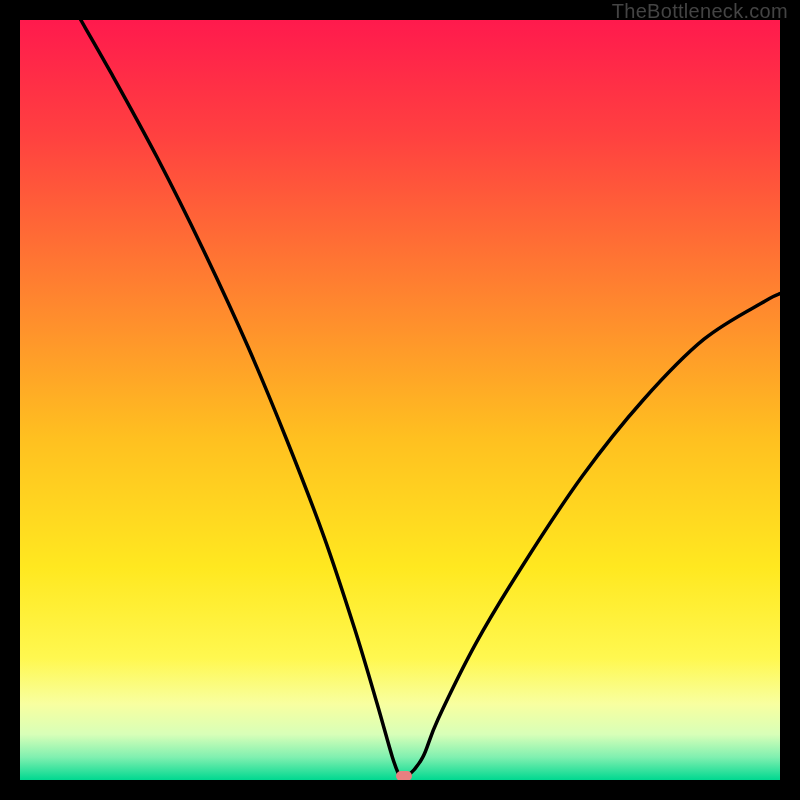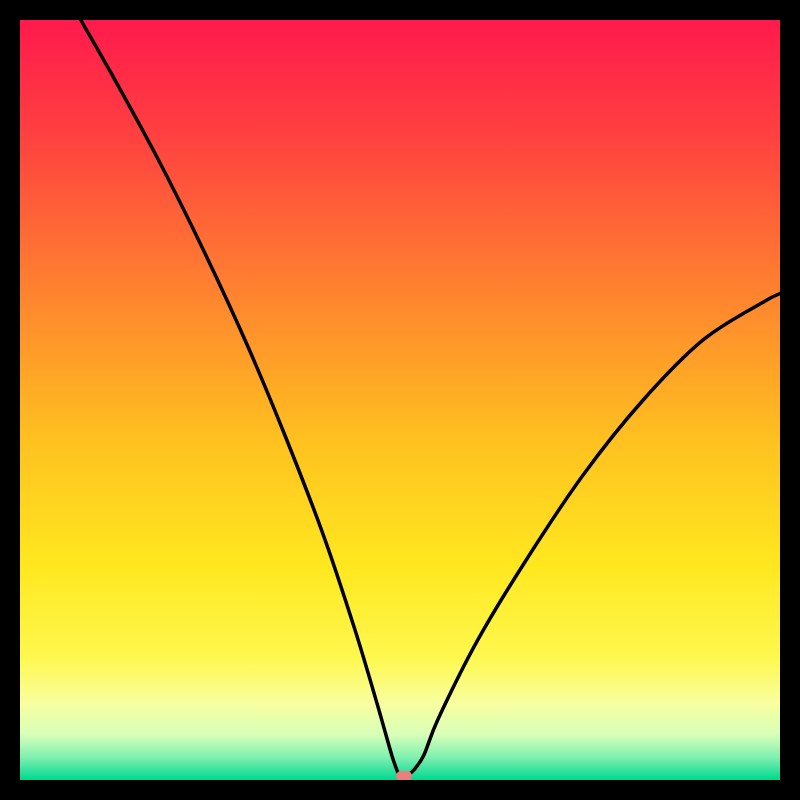--- a/index.html
+++ b/index.html
@@ -79,14 +79,15 @@
     </svg>
 
     <svg class="curve" viewBox="0 0 760 760" preserveAspectRatio="none">
       <path id="curve-path" d="M 60.8 0.0 C 65.9 8.9, 78.5 30.4, 91.2 53.2 C 103.9 76.0, 121.6 107.7, 136.8 136.8 C 152.0 165.9, 167.2 196.3, 182.4 228.0 C 197.6 259.7, 214.1 295.1, 228.0 326.8 C 241.9 358.5, 253.3 386.3, 266.0 418.0 C 278.7 449.7, 292.6 485.1, 304.0 516.8 C 315.4 548.5, 325.5 580.1, 334.4 608.0 C 343.3 635.9, 350.9 662.5, 357.2 684.0 C 363.5 705.5, 368.6 725.2, 372.4 737.2 C 376.2 749.2, 377.5 753.0, 380.0 756.2 C 382.5 759.4, 383.8 759.4, 387.6 756.2 C 391.4 753.0, 397.7 746.7, 402.8 737.2 C 407.9 727.7, 409.1 718.2, 418.0 699.2 C 426.9 680.2, 442.1 648.5, 456.0 623.2 C 469.9 597.9, 483.9 575.1, 501.6 547.2 C 519.3 519.3, 542.1 483.9, 562.4 456.0 C 582.7 428.1, 602.9 402.8, 623.2 380.0 C 643.5 357.2, 663.7 335.7, 684.0 319.2 C 704.3 302.7, 732.1 288.8, 744.8 281.2 C 757.5 273.6, 757.5 274.9, 760.0 273.6" fill="none" stroke="#000" stroke-width="3.5" stroke-linejoin="round" stroke-linecap="round"></path>
     </svg>
 
     <div id="marker" class="marker" style="left: 383.8px; top: 756.2px; background: rgb(233, 128, 128);"></div>
 
   </div>
 
+  <div class="watermark">TheBottleneck.com</div>
 
 </div>
 
 </body></html>

